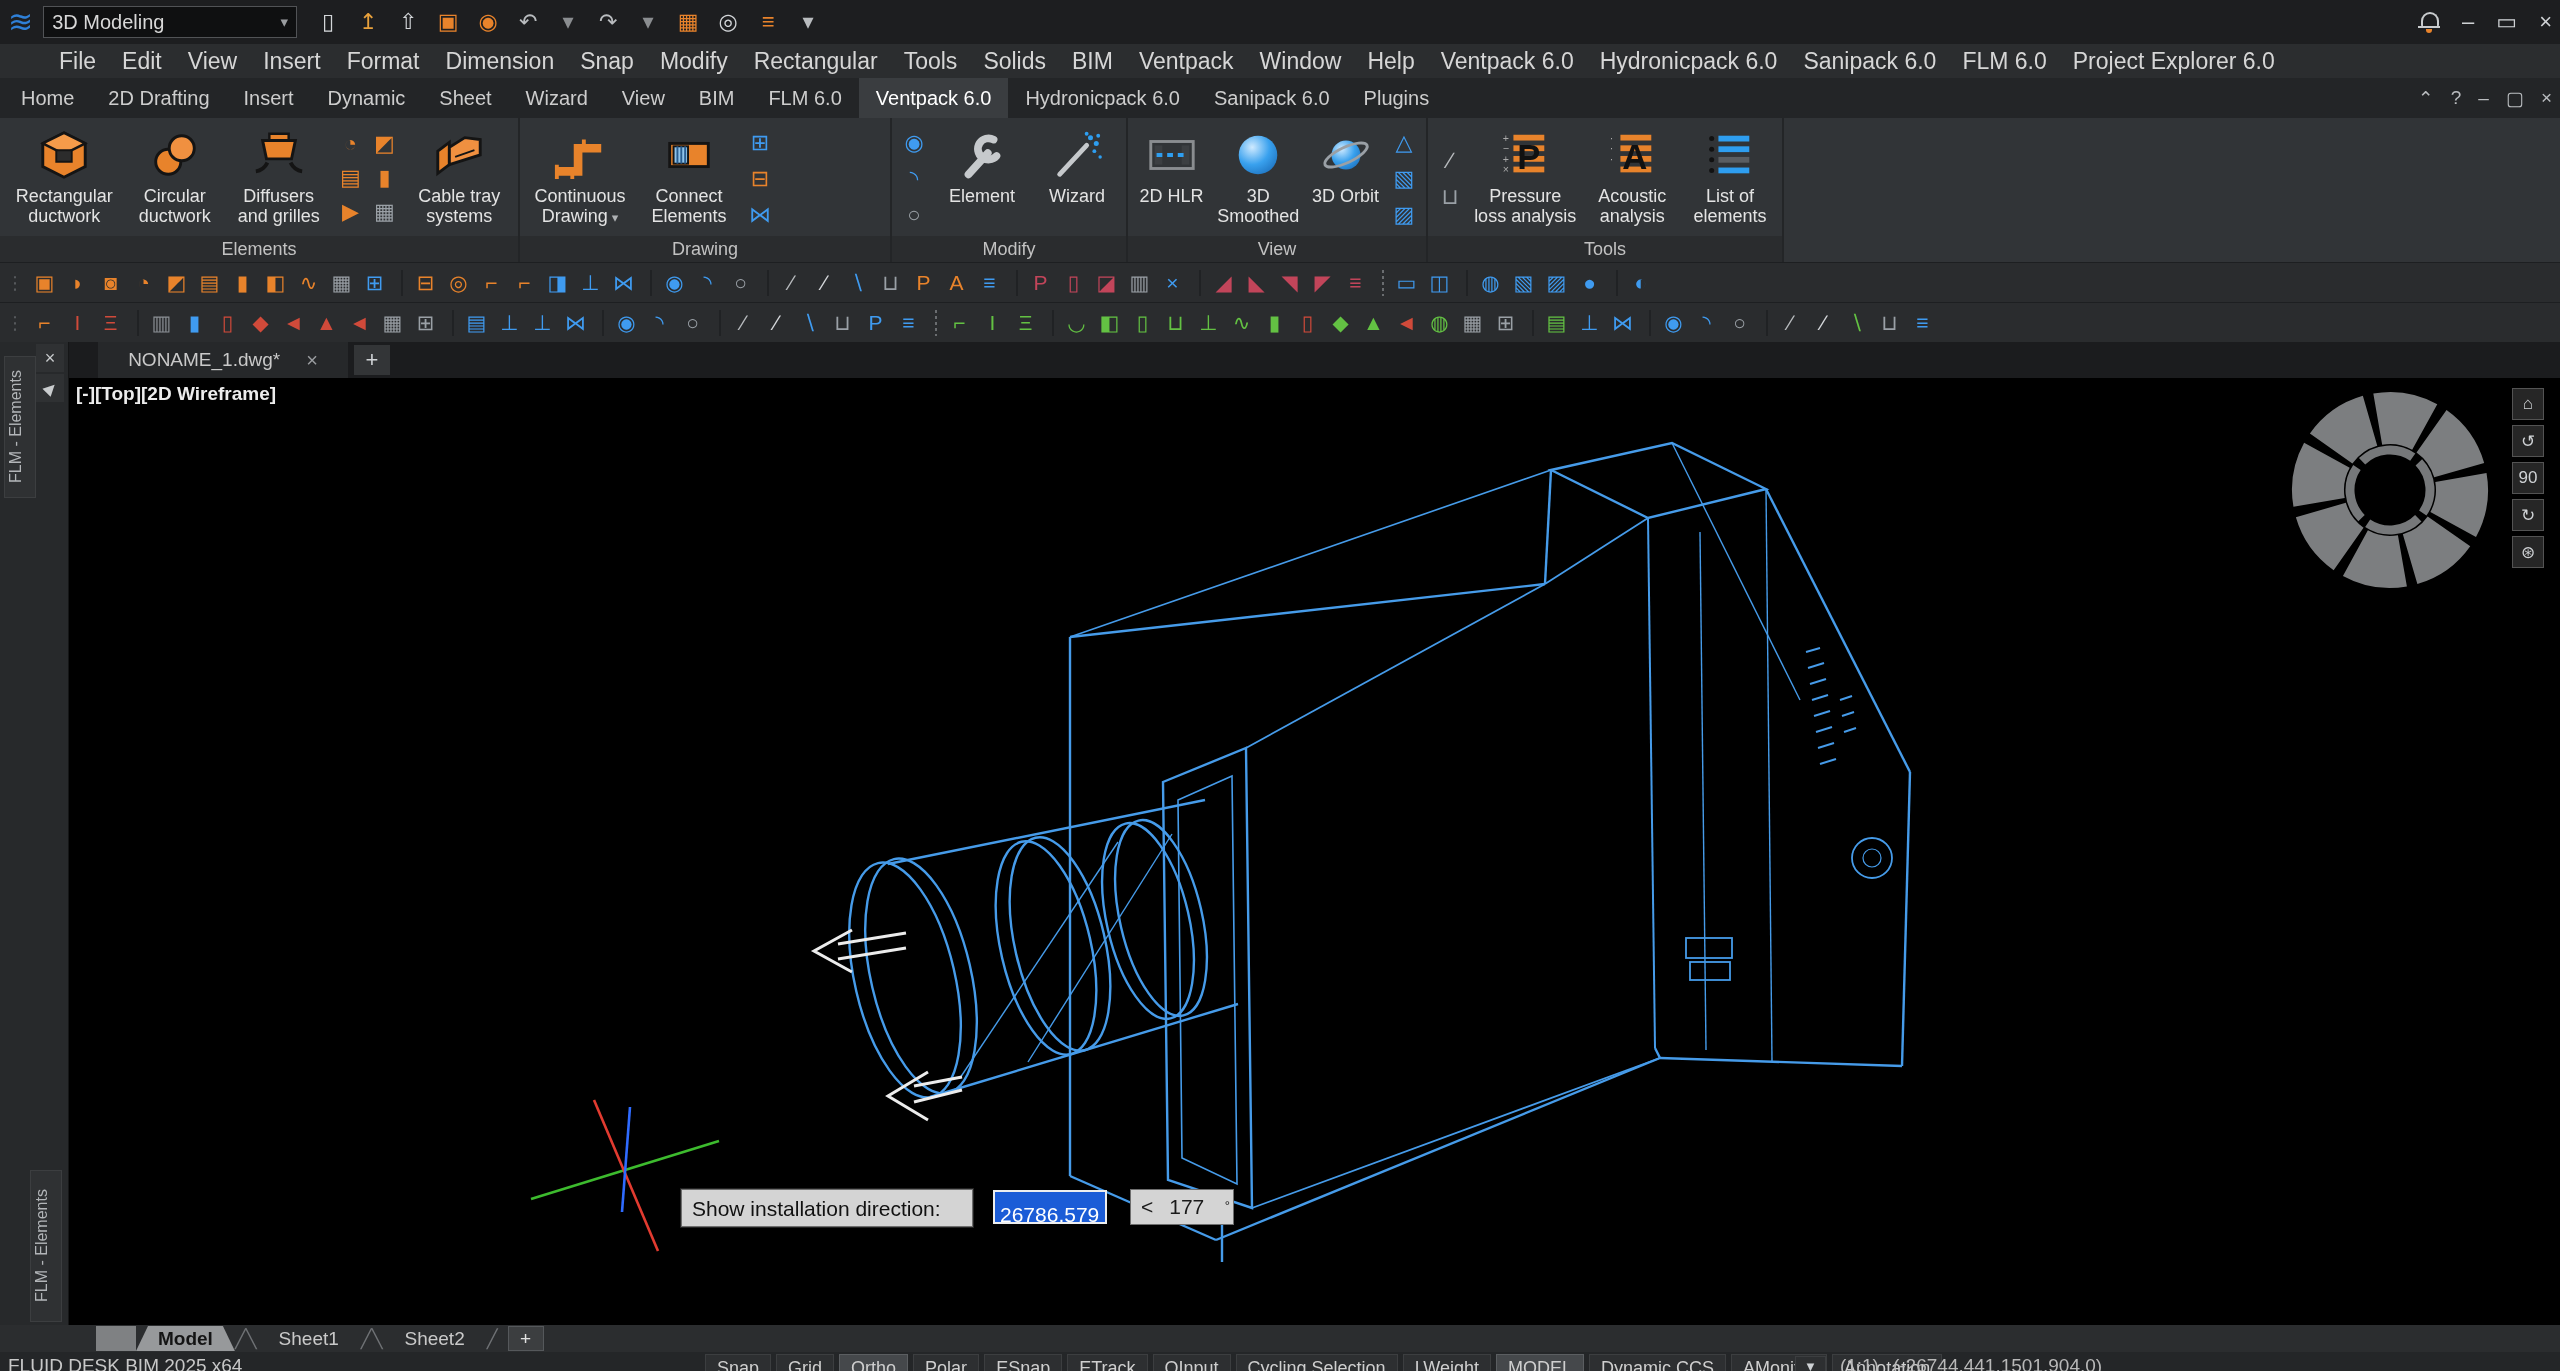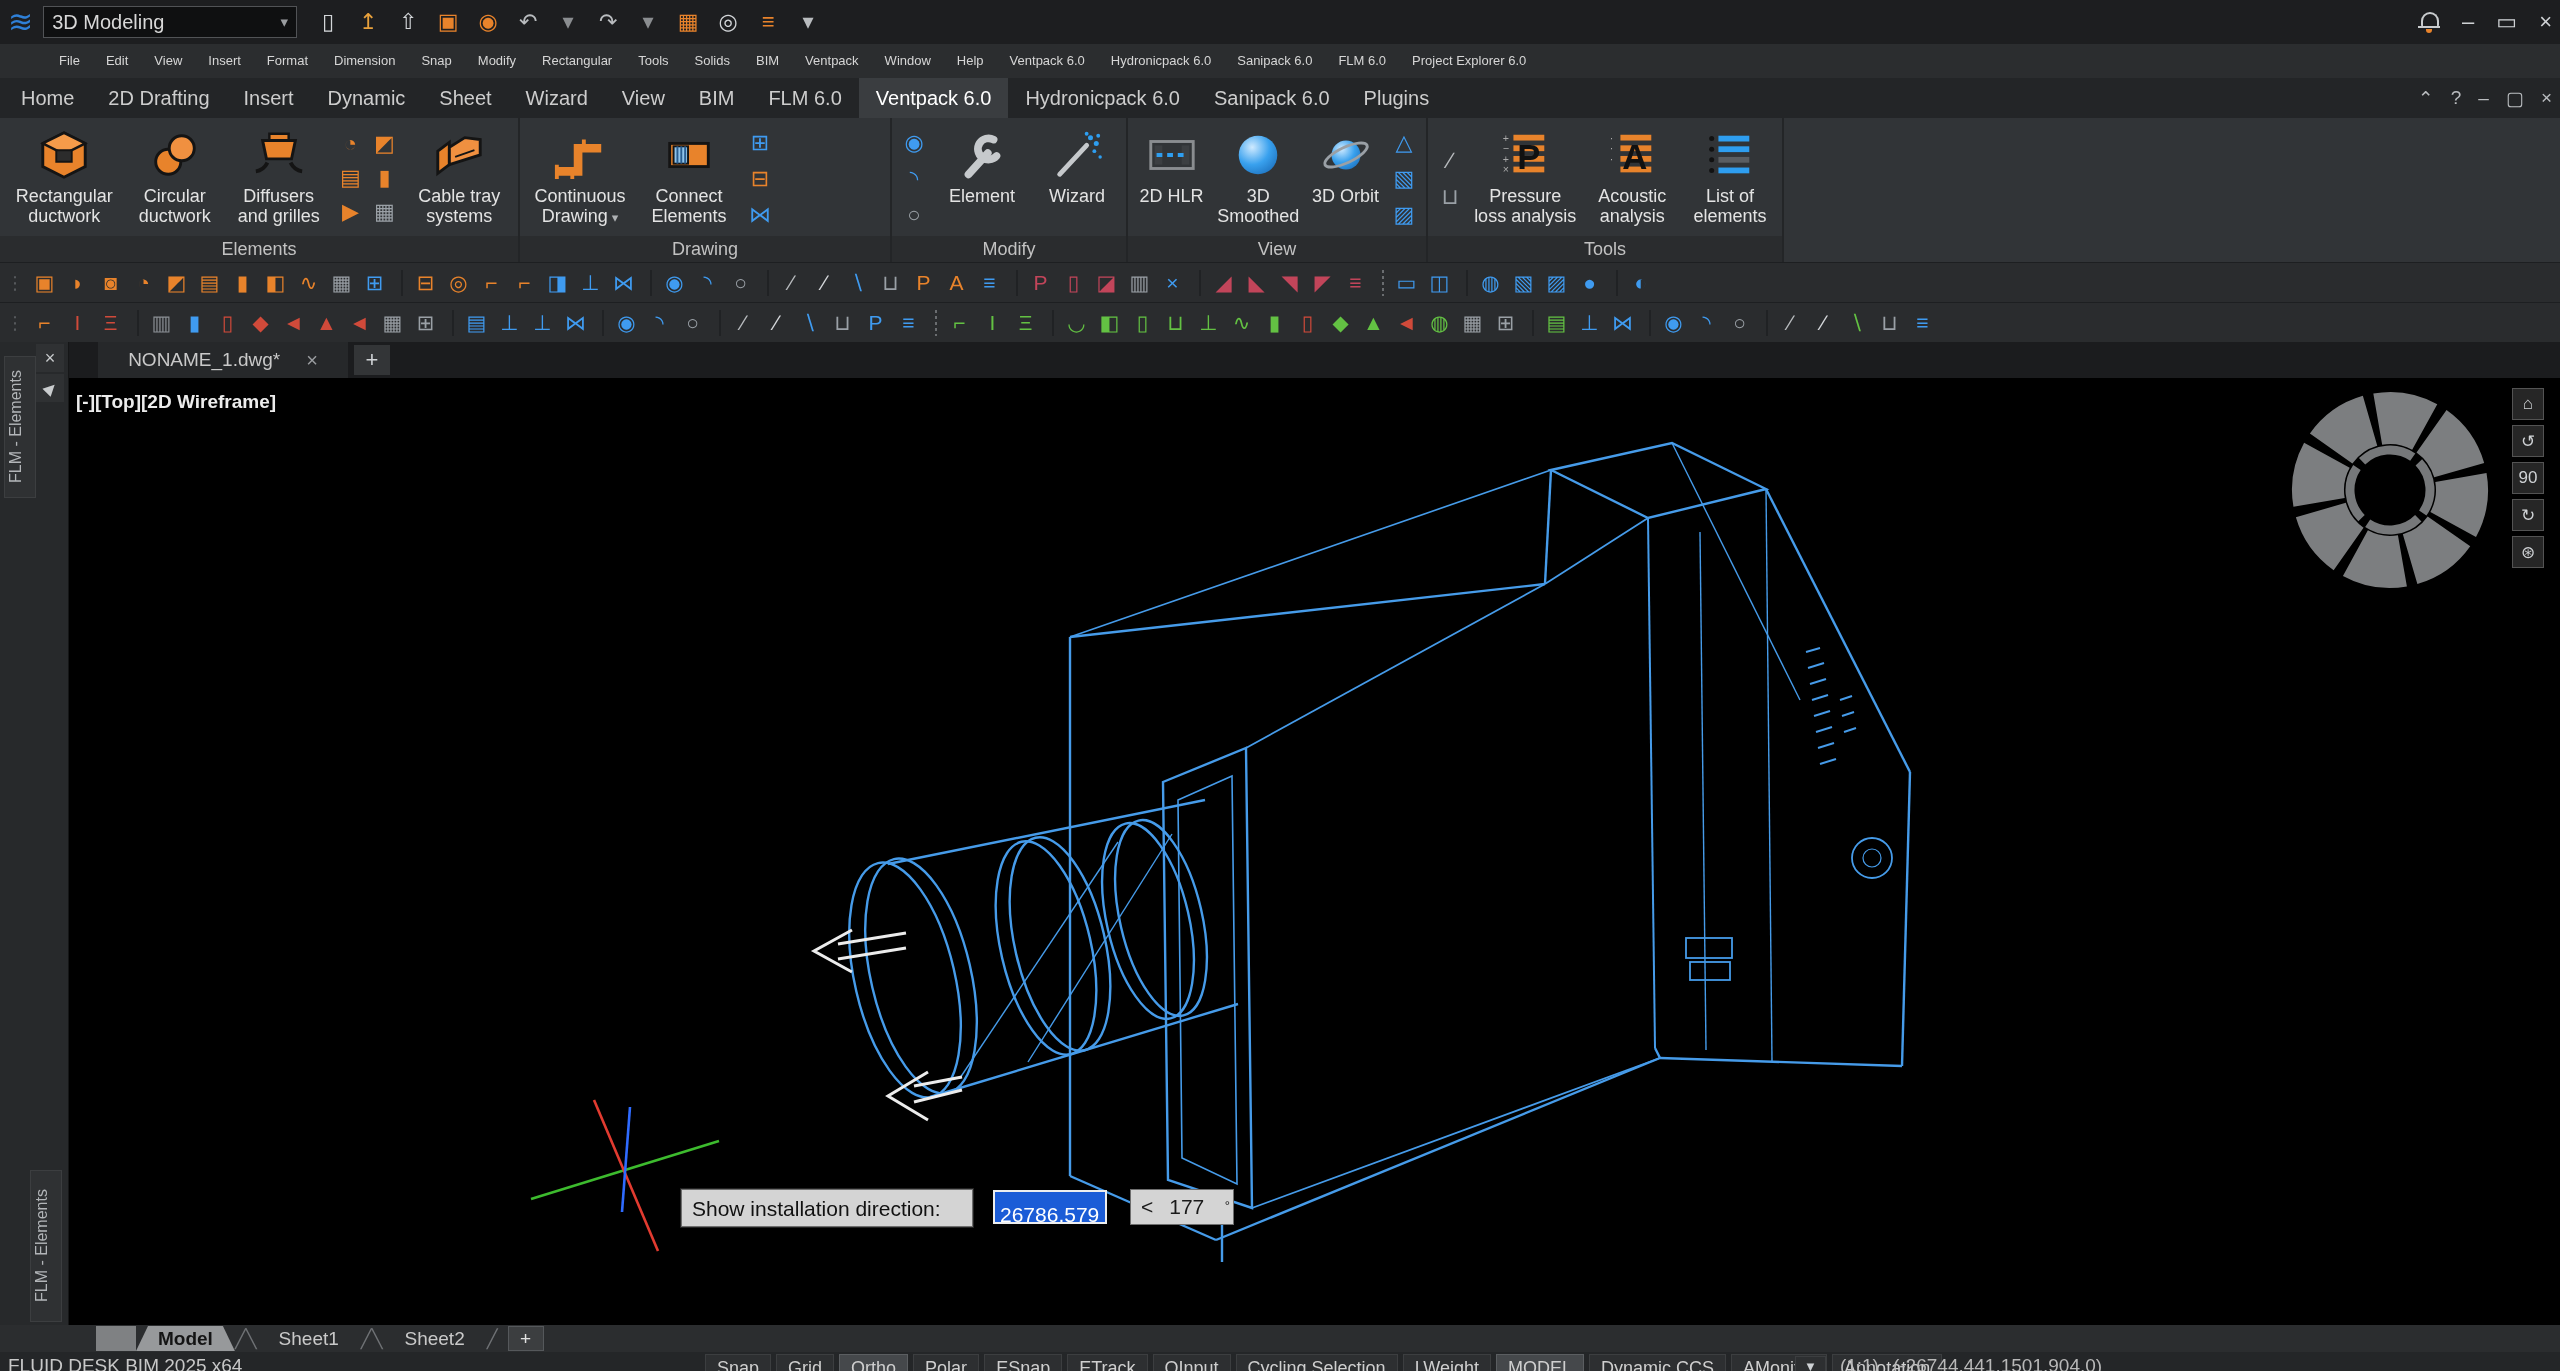--- a/index.html
+++ b/index.html
@@ -15,21 +15,21 @@
   .qicon{width:34px;height:30px;display:flex;align-items:center;justify-content:center;font-size:22px;cursor:default;}
   #titlebar .title{position:absolute;left:0;right:0;text-align:center;font-size:24px;color:#cfcfcf;pointer-events:none;}
   .wincontrols{position:absolute;right:8px;top:0;height:44px;display:flex;align-items:center;gap:22px;}
   .bell{position:relative;width:22px;height:26px;display:inline-block;}
   .belldome{position:absolute;left:3px;top:3px;width:14px;height:13px;border:2px solid #c9ccce;border-bottom:none;border-radius:9px 9px 2px 2px;}
   .belllip{position:absolute;left:0;top:17px;width:22px;height:2px;background:#c9ccce;}
   .belldot{position:absolute;left:8px;top:20px;width:6px;height:4px;background:#e8832b;border-radius:0 0 3px 3px;}
   .wc{font-size:22px;color:#cfd2d5;line-height:44px;}
   
   #menubar{position:absolute;left:0;top:44px;width:2560px;height:34px;background:#2b2d2f;display:flex;align-items:center;padding-left:46px;box-sizing:border-box;}
-  .mitem{font-size:13px;color:#d6d6d6;padding:0 13px;line-height:34px;}
+  .mitem{font-size:23px;color:#d6d6d6;padding:0 13px;line-height:34px;}
   
   #ribbontabs{position:absolute;left:0;top:78px;width:2560px;height:40px;background:#232527;display:flex;align-items:stretch;padding-left:4px;box-sizing:border-box;}
   .rtab{font-size:20px;color:#cdcdcd;padding:0 17px;display:flex;align-items:center;}
   .rtab.active{background:#3a3d40;color:#ffffff;}
   #ribbonwin{position:absolute;right:8px;top:78px;height:40px;display:flex;align-items:center;gap:17px;}
   .rwicon{font-size:19px;color:#b9bcbf;}
   
   #ribbon{position:absolute;left:0;top:118px;width:2560px;height:144px;background:#313437;display:flex;}
   .rgroup{display:flex;flex-direction:column;border-right:2px solid #232527;box-sizing:border-box;}
   .rgcontent{flex:1;display:flex;align-items:stretch;padding:4px 4px 0 4px;}
@@ -54,21 +54,21 @@
   .doctab .x{font-size:20px;color:#9a9da0;}
   .addtab{width:36px;height:30px;margin-left:6px;background:#333537;color:#cfd2d5;font-size:22px;display:flex;align-items:center;justify-content:center;}
   
   #leftstrip{position:absolute;left:0;top:342px;width:68px;height:1029px;background:#27292b;border-right:1px solid #151617;z-index:2;}
   .vtab{position:absolute;left:4px;width:26px;background:#2f3133;border:1px solid #3c3e40;color:#b2b5b8;font-size:16px;
         writing-mode:vertical-rl;transform:rotate(180deg);text-align:center;padding:10px 2px;}
   .stripbtn{position:absolute;left:36px;width:28px;height:28px;display:flex;align-items:center;justify-content:center;color:#c9ccce;font-size:18px;background:#2f3133;}
   .pinglyph{display:inline-block;transform:rotate(-45deg);font-size:15px;}
   
   #viewport{position:absolute;left:68px;top:378px;width:2492px;height:947px;background:#000;overflow:hidden;}
-  #vplabel{position:absolute;left:8px;top:5px;font-size:19px;font-weight:bold;color:#ececec;z-index:3;margin-top:8px;}
+  #vplabel{position:absolute;left:8px;top:5px;font-size:19px;font-weight:bold;color:#ececec;z-index:3;}
   
   .tipbox{position:absolute;left:613px;top:811px;width:292px;height:38px;background:#d4d4d4;border:1px solid #6e6e6e;
           box-shadow:0 0 0 1px #222;color:#111;font-size:21px;line-height:38px;padding:0 10px;box-sizing:border-box;z-index:4;}
   .valbox{position:absolute;left:925px;top:812px;width:114px;height:34px;background:#1b5cd7;border:2px solid #eeeeee;
           color:#fff;font-size:21px;line-height:30px;padding:8px 5px;box-sizing:border-box;z-index:4;}
   .angbox{position:absolute;left:1062px;top:811px;width:104px;height:36px;background:#d4d4d4;border:1px solid #6e6e6e;
           color:#1a1a1a;font-size:21px;line-height:34px;padding:0 10px;box-sizing:border-box;z-index:4;}
   .angbox .pfx{margin-right:16px;}
   .angbox .deg{position:absolute;top:-1px;right:3px;font-size:13px;}
   

